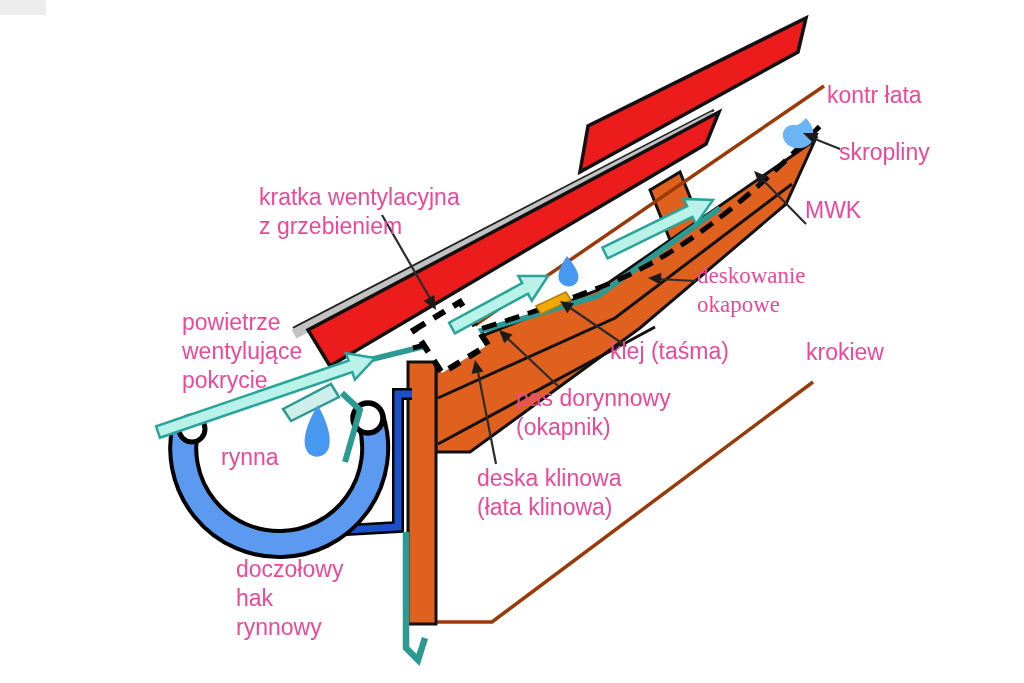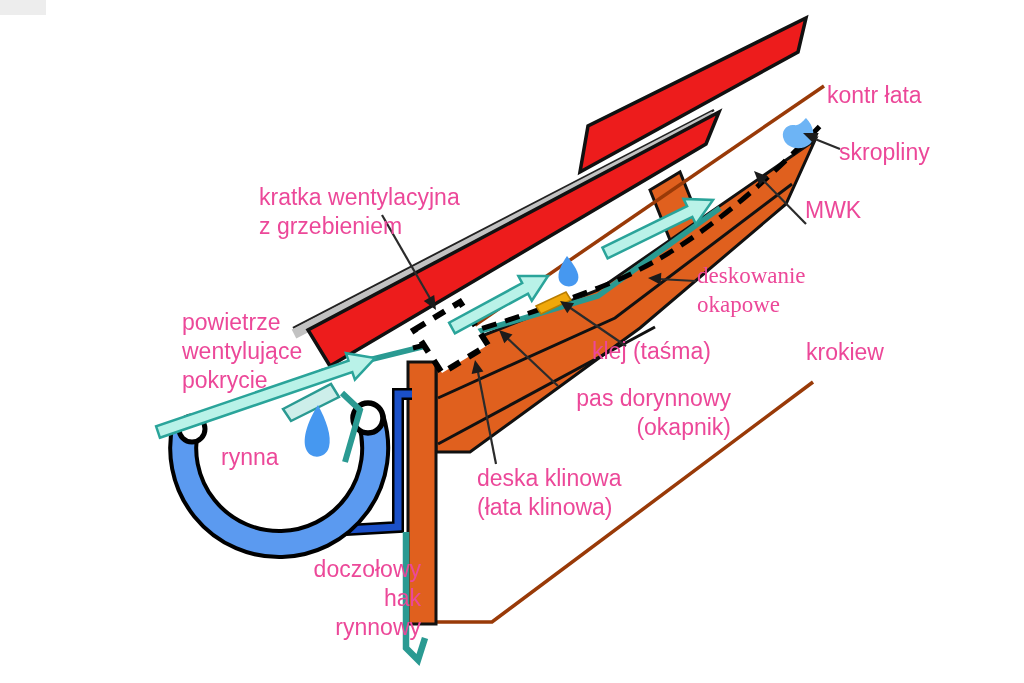--- a/index.html
+++ b/index.html
@@ -8,21 +8,21 @@
     overflow:hidden;font-family:"Liberation Sans",sans-serif;
   }
   #scene{position:absolute;left:0;top:0;}
   .lbl{
     position:absolute;
     font:400 23px/29px "Liberation Sans",sans-serif;
     color:#ec4899;
     white-space:pre-line;
     letter-spacing:0px;
   }
-  .center{text-align:right;}
+  .center{text-align:left;}
 </style>
 </head>
 <body>
 
 <div id="stage">
 
   <svg id="scene" width="1024" height="683" viewBox="0 0 1024 683">
 
     <rect x="0" y="0" width="1024" height="683" fill="#ffffff"></rect>
     <rect x="0" y="0" width="46" height="15" fill="#ededed"></rect>
@@ -91,21 +91,21 @@
       <polygon points="475,360 483.4,371.6 471.6,374"></polygon>
     </g>
   </svg>
 
   <div class="lbl" style="left:827px;top:81px;">kontr łata</div>
   <div class="lbl" style="left:839px;top:138px;">skropliny</div>
   <div class="lbl" style="left:805px;top:196px;">MWK</div>
   <div class="lbl" style="left:697px;top:261px;font-family:Liberation Serif, serif;">deskowanie
 okapowe</div>
   <div class="lbl" style="left:806px;top:338px;">krokiew</div>
-  <div class="lbl" style="left:592px;top:337px;">klej (taśma)</div>
+  <div class="lbl" style="left:610px;top:337px;">klej (taśma)</div>
   <div class="lbl center" style="left:516px;top:384px;width:215px;">pas dorynnowy
 (okapnik)</div>
   <div class="lbl" style="left:477px;top:464px;">deska klinowa
 (łata klinowa)</div>
   <div class="lbl" style="left:221px;top:443px;">rynna</div>
   <div class="lbl center" style="left:236px;top:555px;width:185px;">doczołowy
 hak
 rynnowy</div>
   <div class="lbl" style="left:223px;top:183px;margin-left:36px;">kratka wentylacyjna
 z grzebieniem</div>

